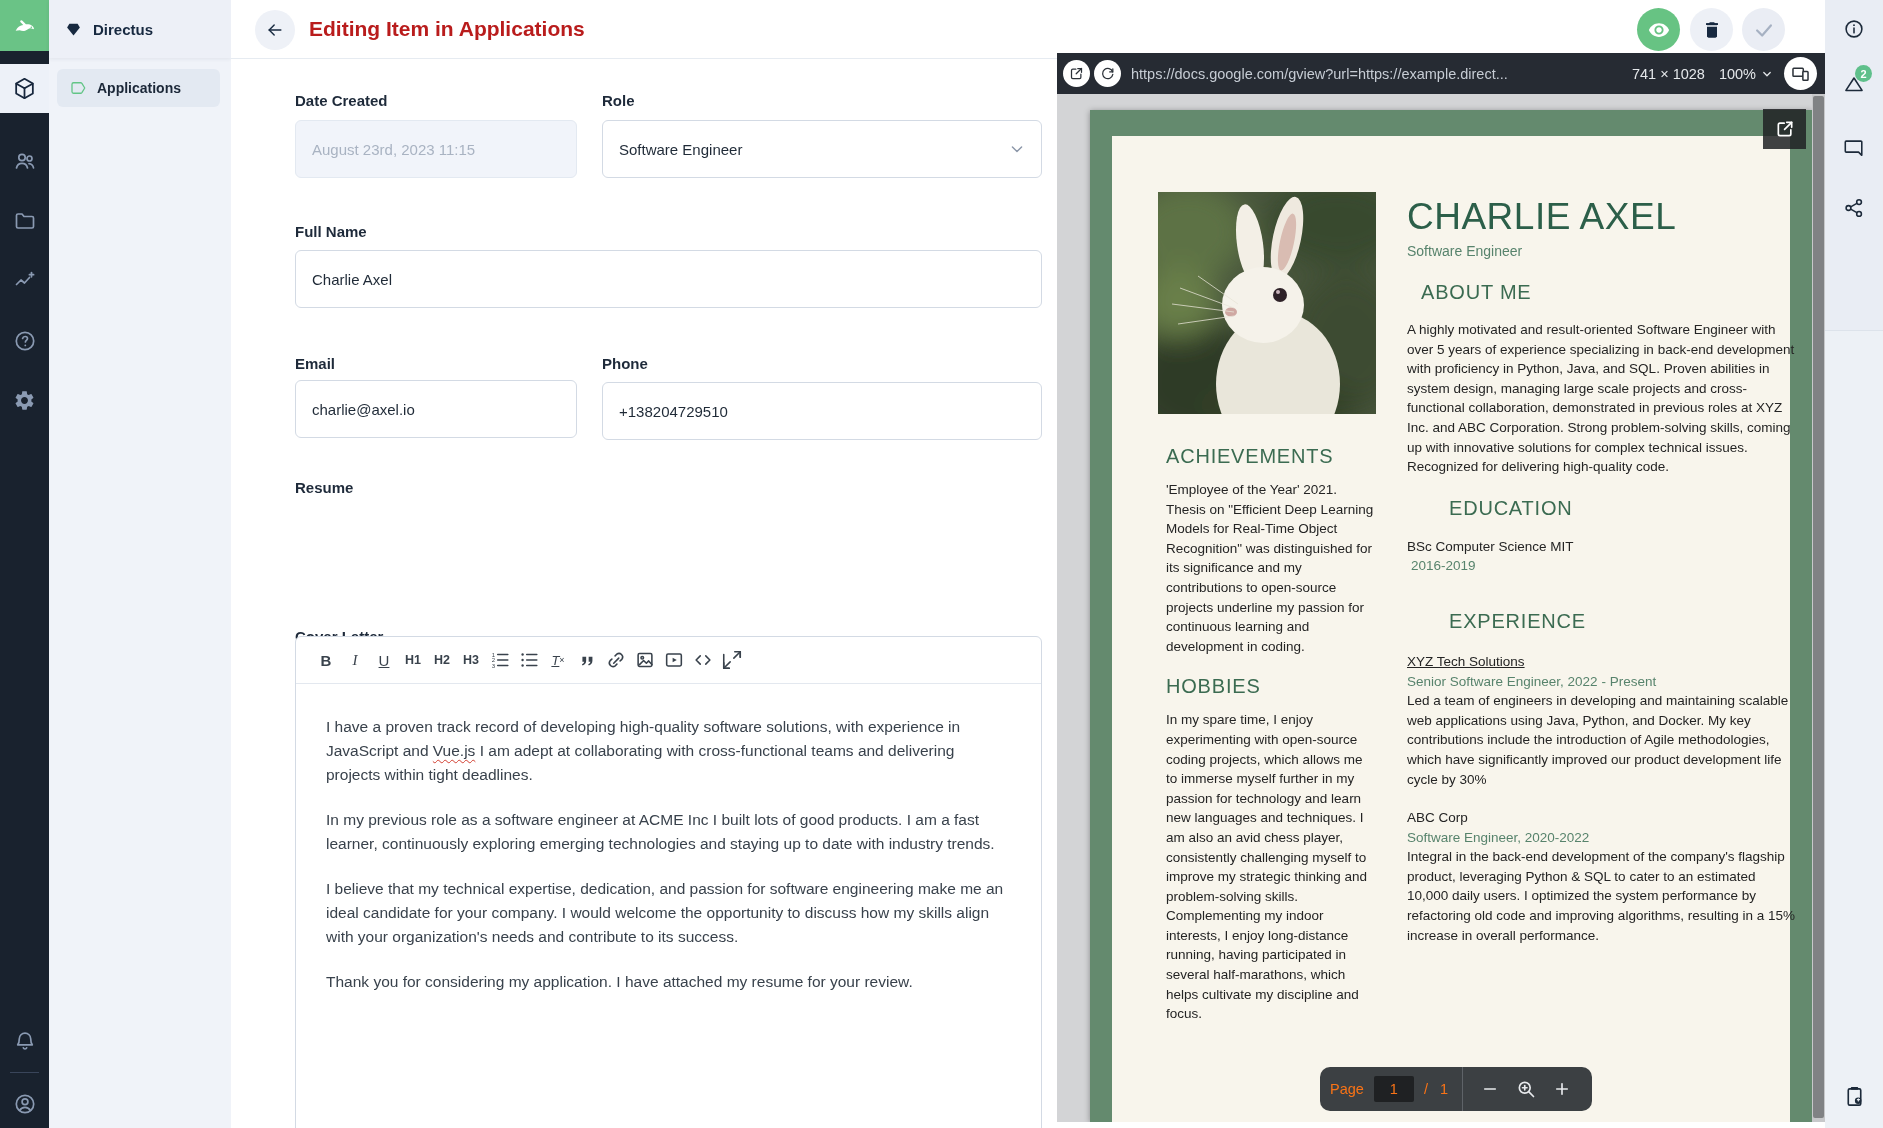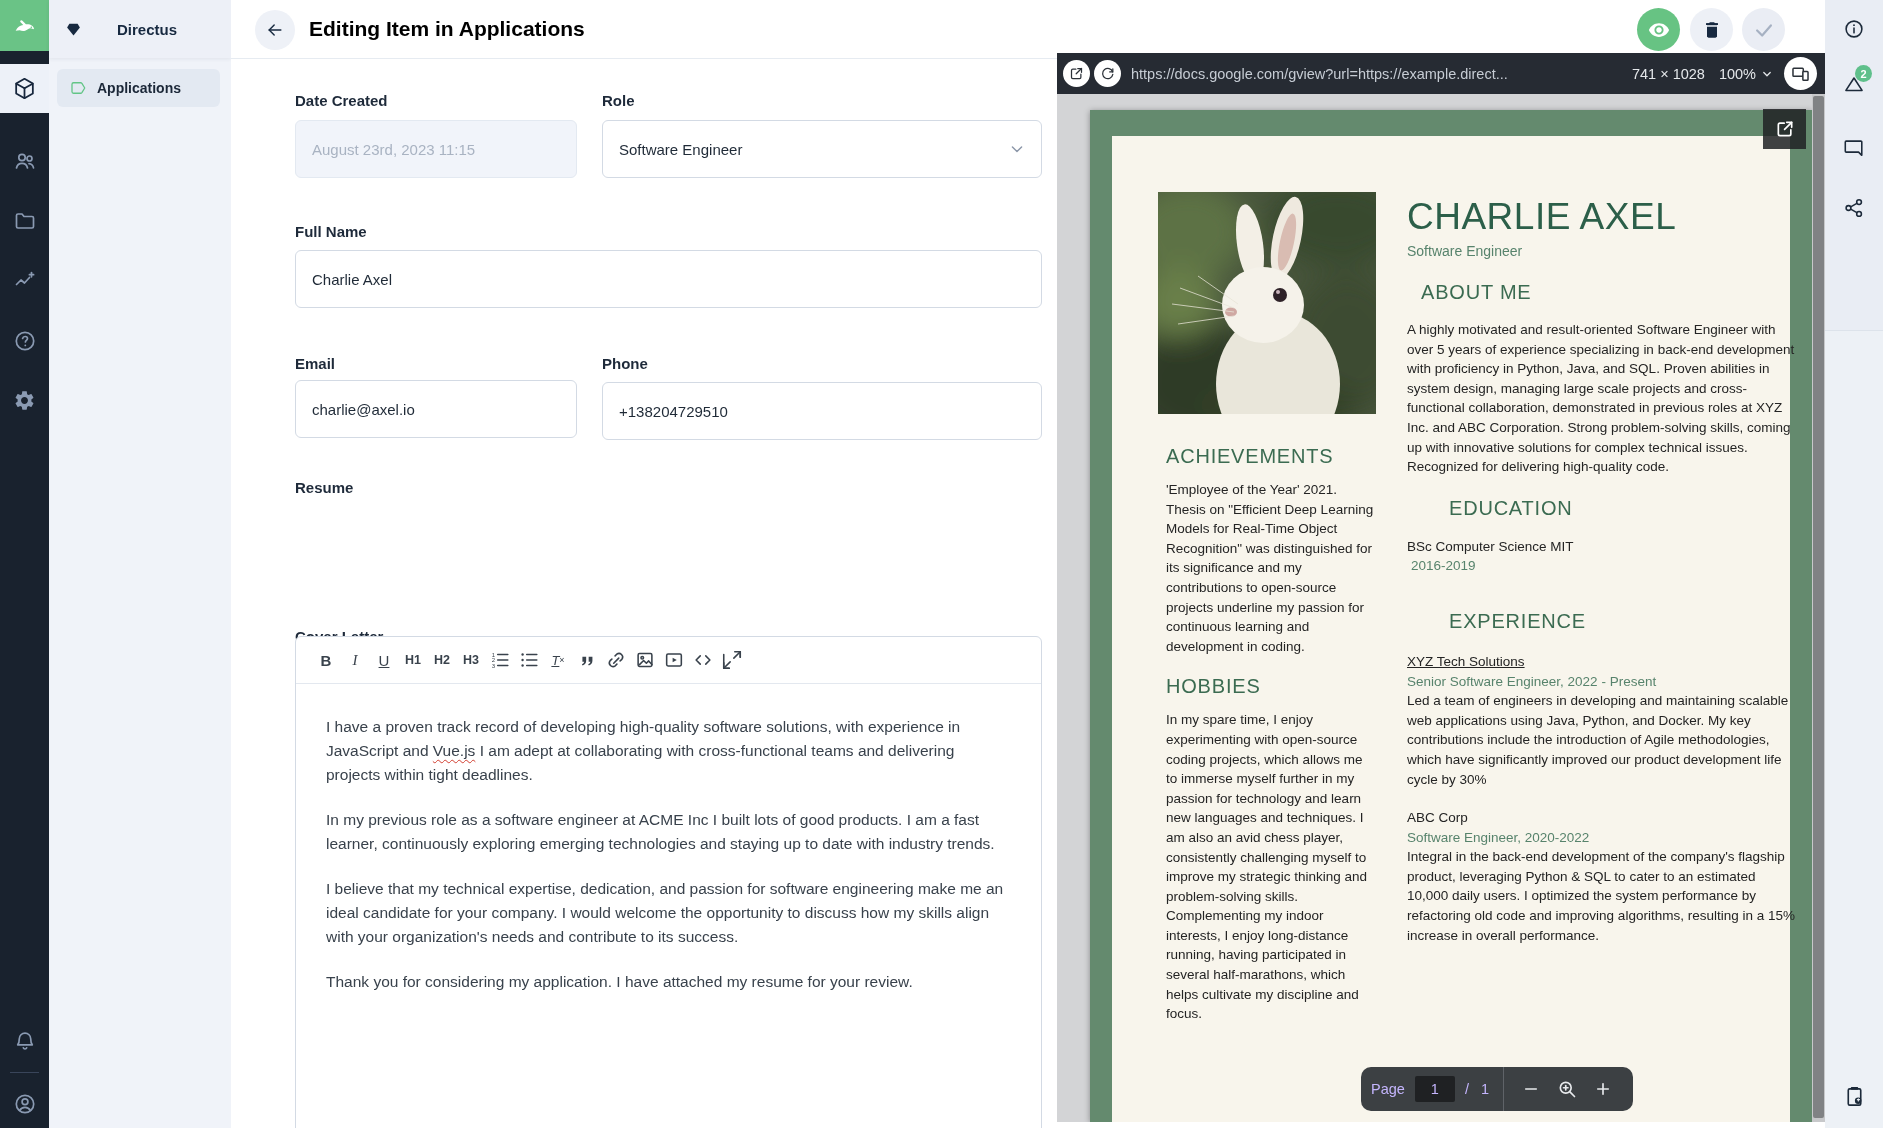--- a/index.html
+++ b/index.html
@@ -12,29 +12,29 @@
 
   
   .modulebar{left:0;top:0;width:49px;height:1128px;background:#19222e;}
   .logo-tile{left:0;top:0;width:49px;height:51px;background:#6ac386;display:flex;align-items:center;justify-content:center;}
   .mod-tile{left:0;width:49px;height:49px;display:flex;align-items:center;justify-content:center;color:#8a9ab2;}
   .mod-tile.active{background:#edf1f8;color:#16263c;}
   .mod-divider{left:10px;width:29px;height:1px;background:#39455a;}
 
   
   .nav{left:49px;top:0;width:182px;height:1128px;background:#f0f3f9;}
-  .nav-header{left:0;top:0;width:182px;height:58px;background:#edf0f7;box-shadow:0 1px 4px rgba(23,41,64,.08);display:flex;align-items:center;padding-left:16px;box-sizing:border-box;color:#172940;gap:24px;}
+  .nav-header{left:0;top:0;width:182px;height:58px;background:#edf0f7;box-shadow:0 1px 4px rgba(23,41,64,.08);display:flex;align-items:center;padding-left:16px;box-sizing:border-box;color:#172940;}
   .nav-header .proj{font-size:15px;font-weight:700;margin-left:11px;}
   .nav-item{left:8px;top:69px;width:163px;height:38px;background:#e3e9f2;border-radius:6px;display:flex;align-items:center;padding-left:12px;box-sizing:border-box;}
   .nav-item .lbl{font-size:14px;font-weight:600;color:#1b2738;margin-left:10px;}
 
   
   .header{left:231px;top:0;width:1594px;height:59px;background:#fff;border-bottom:1px solid #e6ebf1;box-sizing:border-box;}
   .back-btn{left:24px;top:10px;width:40px;height:40px;border-radius:50%;background:#eef1f7;display:flex;align-items:center;justify-content:center;color:#172940;}
-  .pg-title{left:78px;top:17px;font-size:21px;font-weight:700;color:#000000;white-space:nowrap;}
+  .pg-title{left:78px;top:17px;font-size:21px;font-weight:700;color:#b91c1c;white-space:nowrap;}
   .hact{top:8px;width:43px;height:43px;border-radius:50%;display:flex;align-items:center;justify-content:center;}
   .hact.eye{left:1406px;background:#67c383;color:#ffffff;}
   .hact.trash{left:1459px;background:#edf0f6;color:#172940;}
   .hact.check{left:1511px;background:#eaedf4;color:#a6b1c2;}
 
   
   .main{left:231px;top:59px;width:826px;height:1069px;background:#fff;}
   .f-label{font-size:15px;font-weight:700;color:#1e2a3a;}
   .f-input{border:1px solid #d3dae4;border-radius:6px;background:#fff;height:58px;box-sizing:border-box;display:flex;align-items:center;padding:0 16px;font-size:15px;color:#1f2a37;}
   .f-input.disabled{background:#f1f4fa;border-color:#e3e9f1;color:#a9b3c2;}
@@ -61,21 +61,21 @@
   .drawer{left:1057px;top:53px;width:912px;height:1069px;}
   .urlbar{left:0;top:0;width:768px;height:41px;background:#262b33;display:flex;align-items:center;box-sizing:border-box;padding:0 8px 0 6px;}
   .circ-btn{width:27px;height:27px;border-radius:50%;background:#fff;color:#2b3138;display:flex;align-items:center;justify-content:center;flex:0 0 auto;}
   .url-text{font-size:14.5px;color:#c6ccd4;margin-left:10px;white-space:nowrap;overflow:hidden;text-overflow:ellipsis;flex:1 1 auto;}
   .dims{font-size:14.5px;color:#e4e7ea;margin:0 14px 0 12px;white-space:nowrap;}
   .zoomsel{font-size:14.5px;color:#e4e7ea;display:flex;align-items:center;gap:4px;margin-right:10px;white-space:nowrap;}
   .viewer{left:0;top:41px;width:768px;height:1028px;background:#d3d4d6;overflow:hidden;}
   .docpage{left:33px;top:16px;width:722px;height:1012px;background:#648a6e;box-shadow:0 1px 6px rgba(0,0,0,.35);}
   .doccream{left:22px;top:26px;width:678px;height:986px;background:#f8f5ec;}
   .popout{left:706px;top:15px;width:43px;height:40px;background:rgba(32,33,36,.85);color:#fff;display:flex;align-items:center;justify-content:center;}
-  .pagebar{left:263px;top:973px;width:272px;height:44px;background:#3c4043;border-radius:10px;display:flex;align-items:center;color:#c4b5fd;font-size:14.5px;padding:0 10px;box-sizing:border-box;margin-left:41px;}
+  .pagebar{left:263px;top:973px;width:272px;height:44px;background:#3c4043;border-radius:10px;display:flex;align-items:center;color:#f97316;font-size:14.5px;padding:0 10px;box-sizing:border-box;}
   .pagebar .pg-input{width:40px;height:26px;background:#1f2123;border-radius:2px;display:flex;align-items:center;justify-content:center;margin:0 10px;}
   .pagebar .vdiv{width:1px;height:44px;background:#5f6368;margin:0 12px 0 14px;}
   .pagebar .pbtn{width:30px;height:30px;display:flex;align-items:center;justify-content:center;color:#e8eaed;}
   .vscroll{left:755px;top:0;width:13px;height:1028px;background:#c7c8ca;}
   .vthumb{left:1px;top:2px;width:11px;height:1022px;background:#808284;border-radius:2px;}
 
   
   .res-left{left:46px;top:56px;width:218px;}
   .res-right{left:295px;top:60px;width:392px;}
   .res-h{font-size:20px;color:#3b6b51;letter-spacing:.8px;font-weight:400;}

